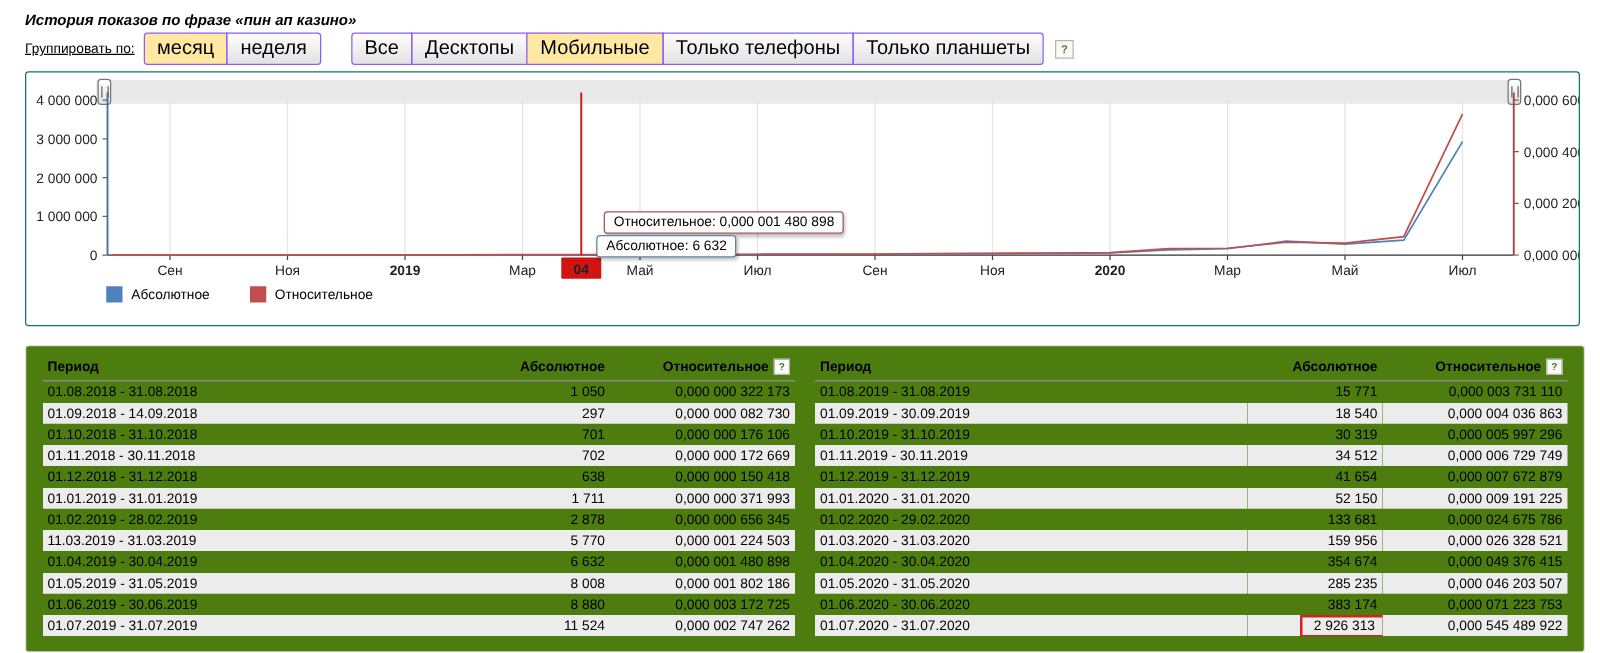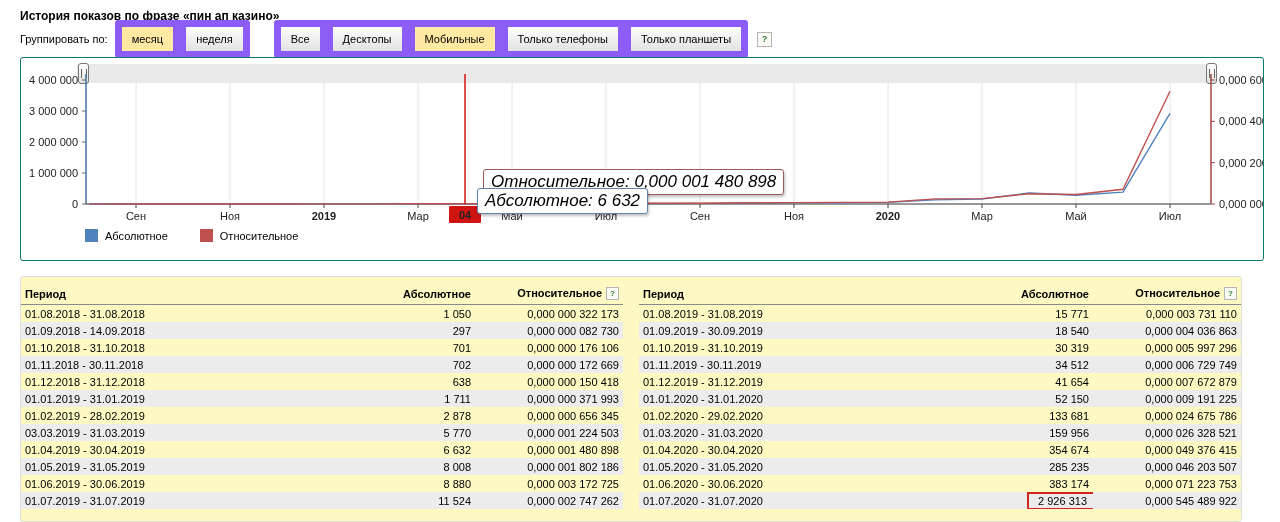--- a/index.html
+++ b/index.html
@@ -1,27 +1,27 @@
 <!DOCTYPE html>
 <html><head>
 <meta charset="utf-8">
 <style>
   html,body { margin:0; padding:0; }
   body {
     width:1280px; height:522px; background:#fff; overflow:hidden;
     font-family:"Liberation Sans", sans-serif; font-size:11px; color:#000;
   }
-  .title { margin:9px 0 0 20px; font-size:12px; font-weight:bold; }
+  .title { margin:9px 0 0 20px; font-size:12px; font-weight:bold;font-style:italic; }
 
   .controls { display:flex; align-items:center; margin:6px 0 0 20px; height:20px; }
-  .controls .lbl { margin-right:7px; }
+  .controls .lbl { margin-right:7px;text-decoration:underline; }
   .btn-group { display:inline-flex; }
   .btn {
-    font-size:11px; line-height:12px; padding:6px 10px; margin-left:-1px;
-    border:7px solid #8b5cf6; background:linear-gradient(#fdfdfd,#e2e2e2);
+    font-size:16px; line-height:12px; padding:6px 10px; margin-left:-1px;
+    border:1px solid #8b5cf6; background:linear-gradient(#fdfdfd,#e2e2e2);
     cursor:pointer; white-space:nowrap;
   }
   .btn:first-child { margin-left:0; border-radius:3px 0 0 3px; }
   .btn:last-child { border-radius:0 3px 3px 0; }
   .btn.selected { background:#ffe9a2; }
   .group2 { margin-left:24px; }
   .help {
     width:13px; height:13px; border:1px solid #b5b5b5; background:#fbfbf6;
     color:#3a7d3a; font-size:9px; font-weight:bold; display:inline-flex;
     align-items:center; justify-content:center; margin-left:9px; cursor:pointer;
@@ -44,34 +44,33 @@
     display:flex; align-items:center; justify-content:center; cursor:ew-resize;
   }
   .slider-handle .grip { width:4px; height:9px; border-left:1px solid #666; border-right:1px solid #666; }
   .handle-left { left:57px; } .handle-right { left:1185px; }
 
   svg.chart { position:absolute; left:0; top:0; }
   svg.chart text { font-family:"Liberation Sans", sans-serif; font-size:11px; fill:#222; }
 
   .tooltip {
     position:absolute; background:#fff; border:1px solid; border-radius:3px;
-    padding:2px 7px; font-size:17px; white-space:nowrap;
+    padding:2px 7px; font-size:11px; white-space:nowrap;
     box-shadow:1px 2px 3px rgba(0,0,0,.25);
-    font-style:italic;
   }
   .tt-rel { left:462px; top:111px; border-color:#9e5a57; }
   .tt-abs { left:456px; top:130px; border-color:#6283ad; }
 
   .legend { position:absolute; left:64px; top:171px; display:flex; gap:32px; }
   .legend-item { display:flex; align-items:center; gap:7px; }
   .swatch { width:13px; height:13px; }
 
   .tables-panel {
     margin:15px 16px 0 20px; width:1220px; border:1px solid #ddd; border-radius:3px;
-    padding:8px 0 12px; display:flex; gap:16px; background:#fef9c3;
+    padding:8px 13px 12px; display:flex; gap:16px; background:#4d7c0f;
   }
   table { border-collapse:collapse; width:602px; font-size:11px; table-layout:fixed; }
   col.c-period { width:auto; } col.c-abs { width:108px; } col.c-rel { width:148px; }
   th, td { padding:2px 4px; height:13px; overflow:hidden; }
   thead th { border-bottom:1px solid #8a8a8a; text-align:left; font-weight:bold; padding-bottom:4px; }
   th.num, td.num { text-align:right; }
   tbody tr:nth-child(even) { background:#ececec; }
   .red-box { display:inline-block; border:2px solid #d2241f; padding:1px 9px; margin:-3px -9px -3px 0; background:transparent; }
 </style>
 </head>
@@ -225,21 +224,21 @@
           <td>01.01.2019 - 31.01.2019</td>
           <td class="num">1 711</td>
           <td class="num">0,000 000 371 993</td>
         </tr>
         <tr>
           <td>01.02.2019 - 28.02.2019</td>
           <td class="num">2 878</td>
           <td class="num">0,000 000 656 345</td>
         </tr>
         <tr>
-          <td>03.03.2019 - 31.03.2019</td>
+          <td>11.03.2019 - 31.03.2019</td>
           <td class="num">5 770</td>
           <td class="num">0,000 001 224 503</td>
         </tr>
         <tr>
           <td>01.04.2019 - 30.04.2019</td>
           <td class="num">6 632</td>
           <td class="num">0,000 001 480 898</td>
         </tr>
         <tr>
           <td>01.05.2019 - 31.05.2019</td>

